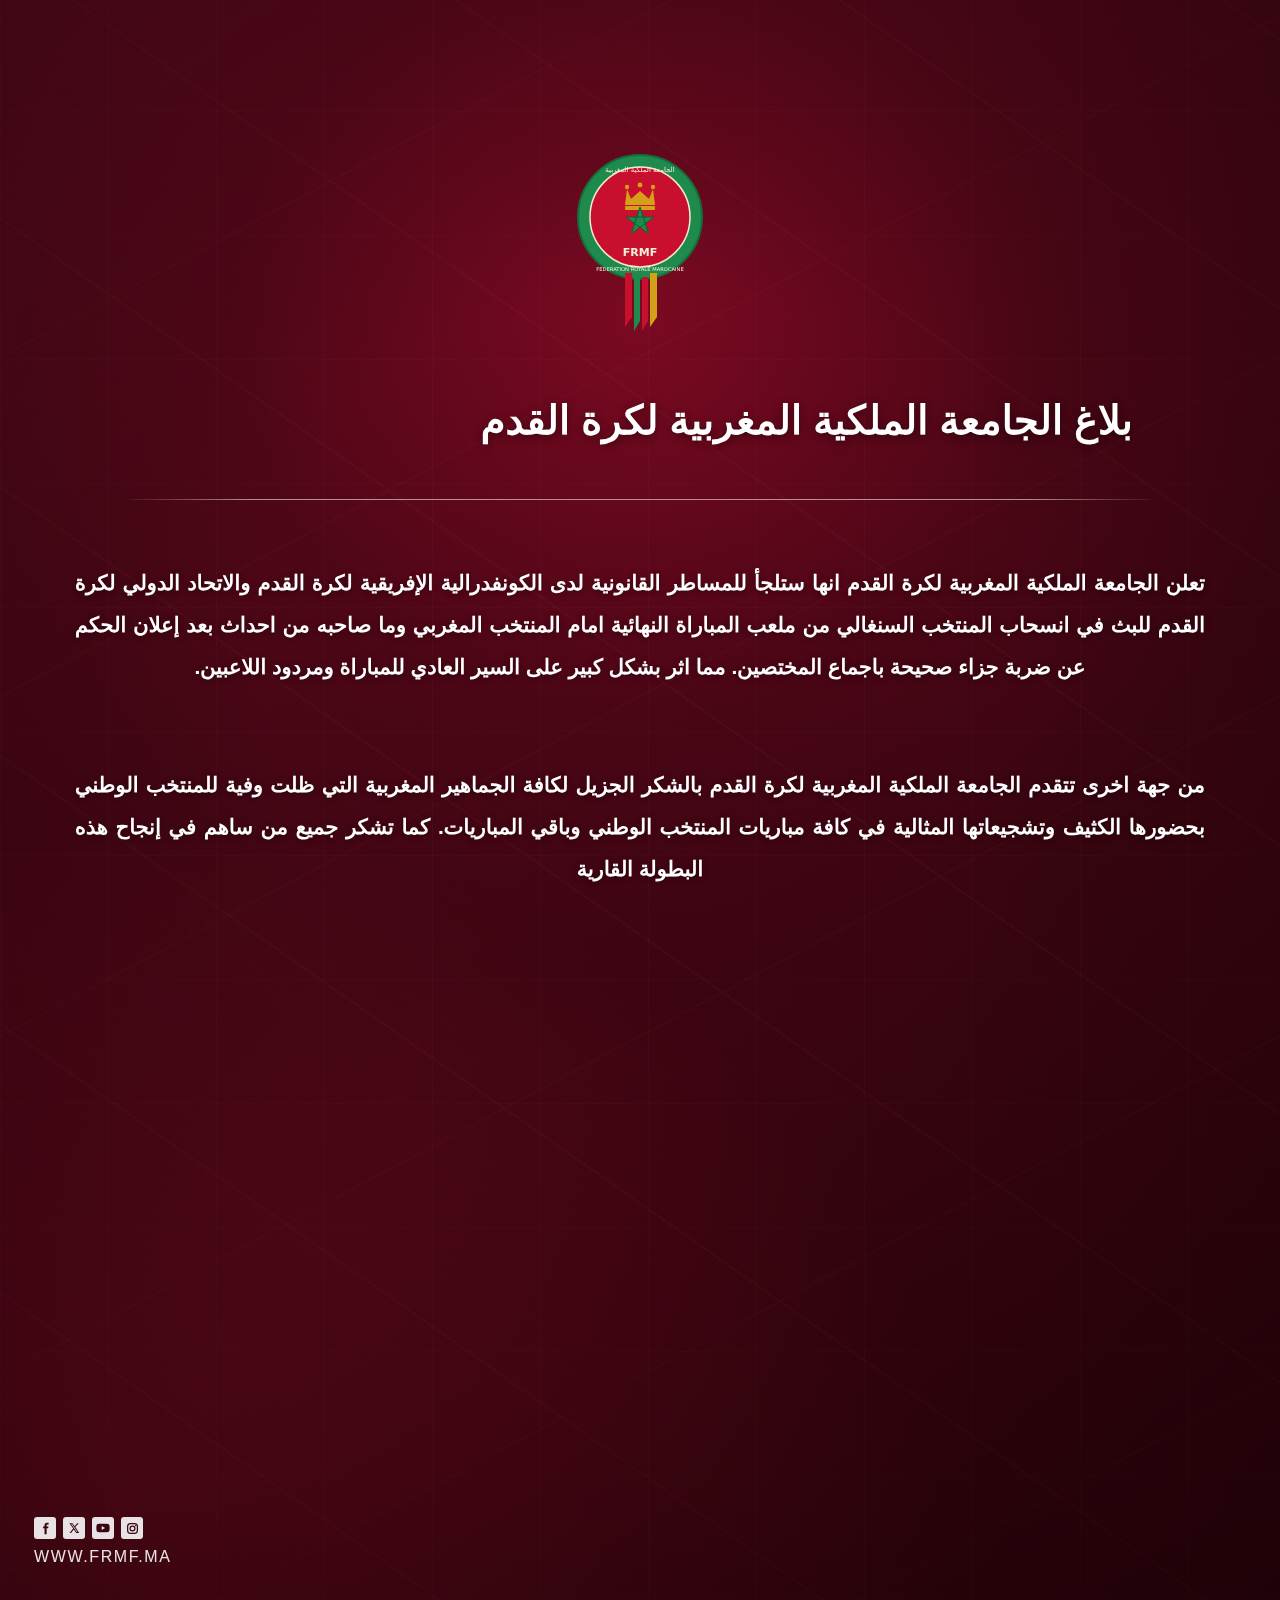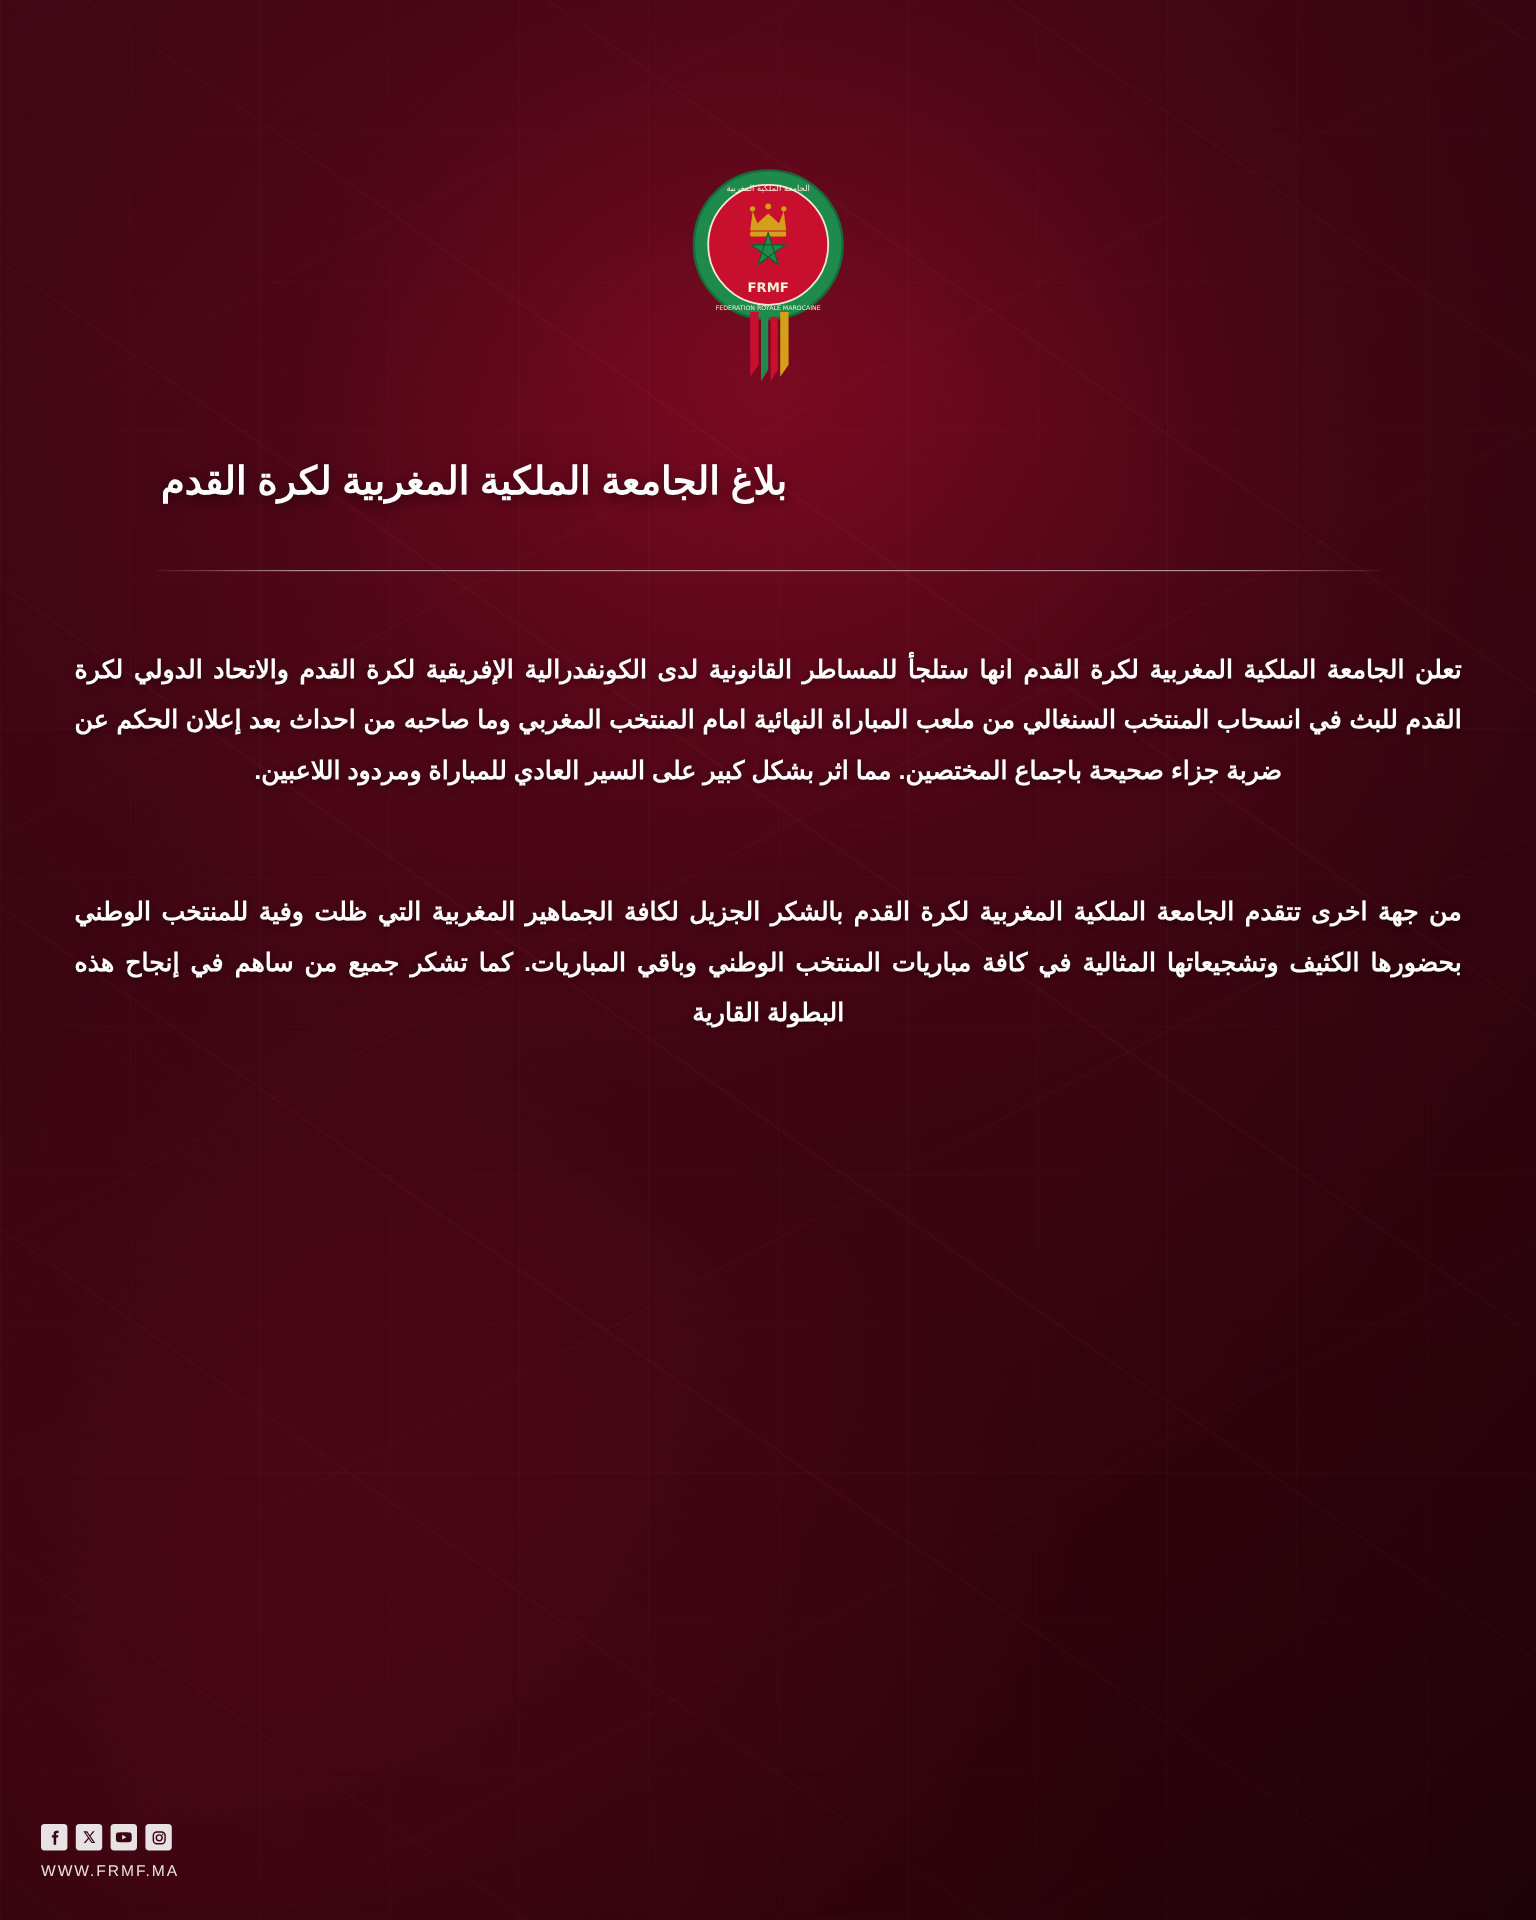--- a/index.html
+++ b/index.html
@@ -51,43 +51,43 @@
     background: radial-gradient(ellipse 85% 70% at 50% 42%, rgba(0,0,0,0) 35%, rgba(20,1,6,0.55) 100%);
     pointer-events: none;
   }
 
   .content {
     position: relative;
     z-index: 3;
     width: 100%;
     height: 100%;
     box-sizing: border-box;
-    padding: 4px;
+    padding: 17px;
   }
 
   
   .crest-wrap {
     padding-top: 128px;
     display: flex;
     justify-content: center;
   }
   .crest {
     width: 150px;
     height: 190px;
     position: relative;
   }
   .crest svg { display: block; }
 
   
   .title {
     margin: 58px 0 0 0;
     padding: 0 130px;
-    text-align: left;
+    text-align: right;
     color: #ffffff;
-    font-size: 32px;
+    font-size: 40px;
     font-weight: bold;
     line-height: 1.35;
     letter-spacing: 0px;
     text-shadow: 0 2px 10px rgba(0,0,0,0.45);
   }
 
   .divider {
     width: 1020px;
     height: 1px;
     margin: 52px auto 0 auto;
@@ -139,21 +139,21 @@
     justify-content: center;
     font-size: 13px;
     font-weight: bold;
     line-height: 1;
     font-family: "DejaVu Sans", sans-serif;
   }
   .social svg { display: block; }
   .site {
     margin-top: 9px;
     color: #e9e3e5;
-    font-size: 13px;
+    font-size: 16px;
     letter-spacing: 1.6px;
     font-family: "Liberation Sans", sans-serif;
   }
 </style>
 </head>
 <body>
 
 <div class="poster">
   <div class="grid-overlay"></div>
   <div class="diag-overlay"></div>

